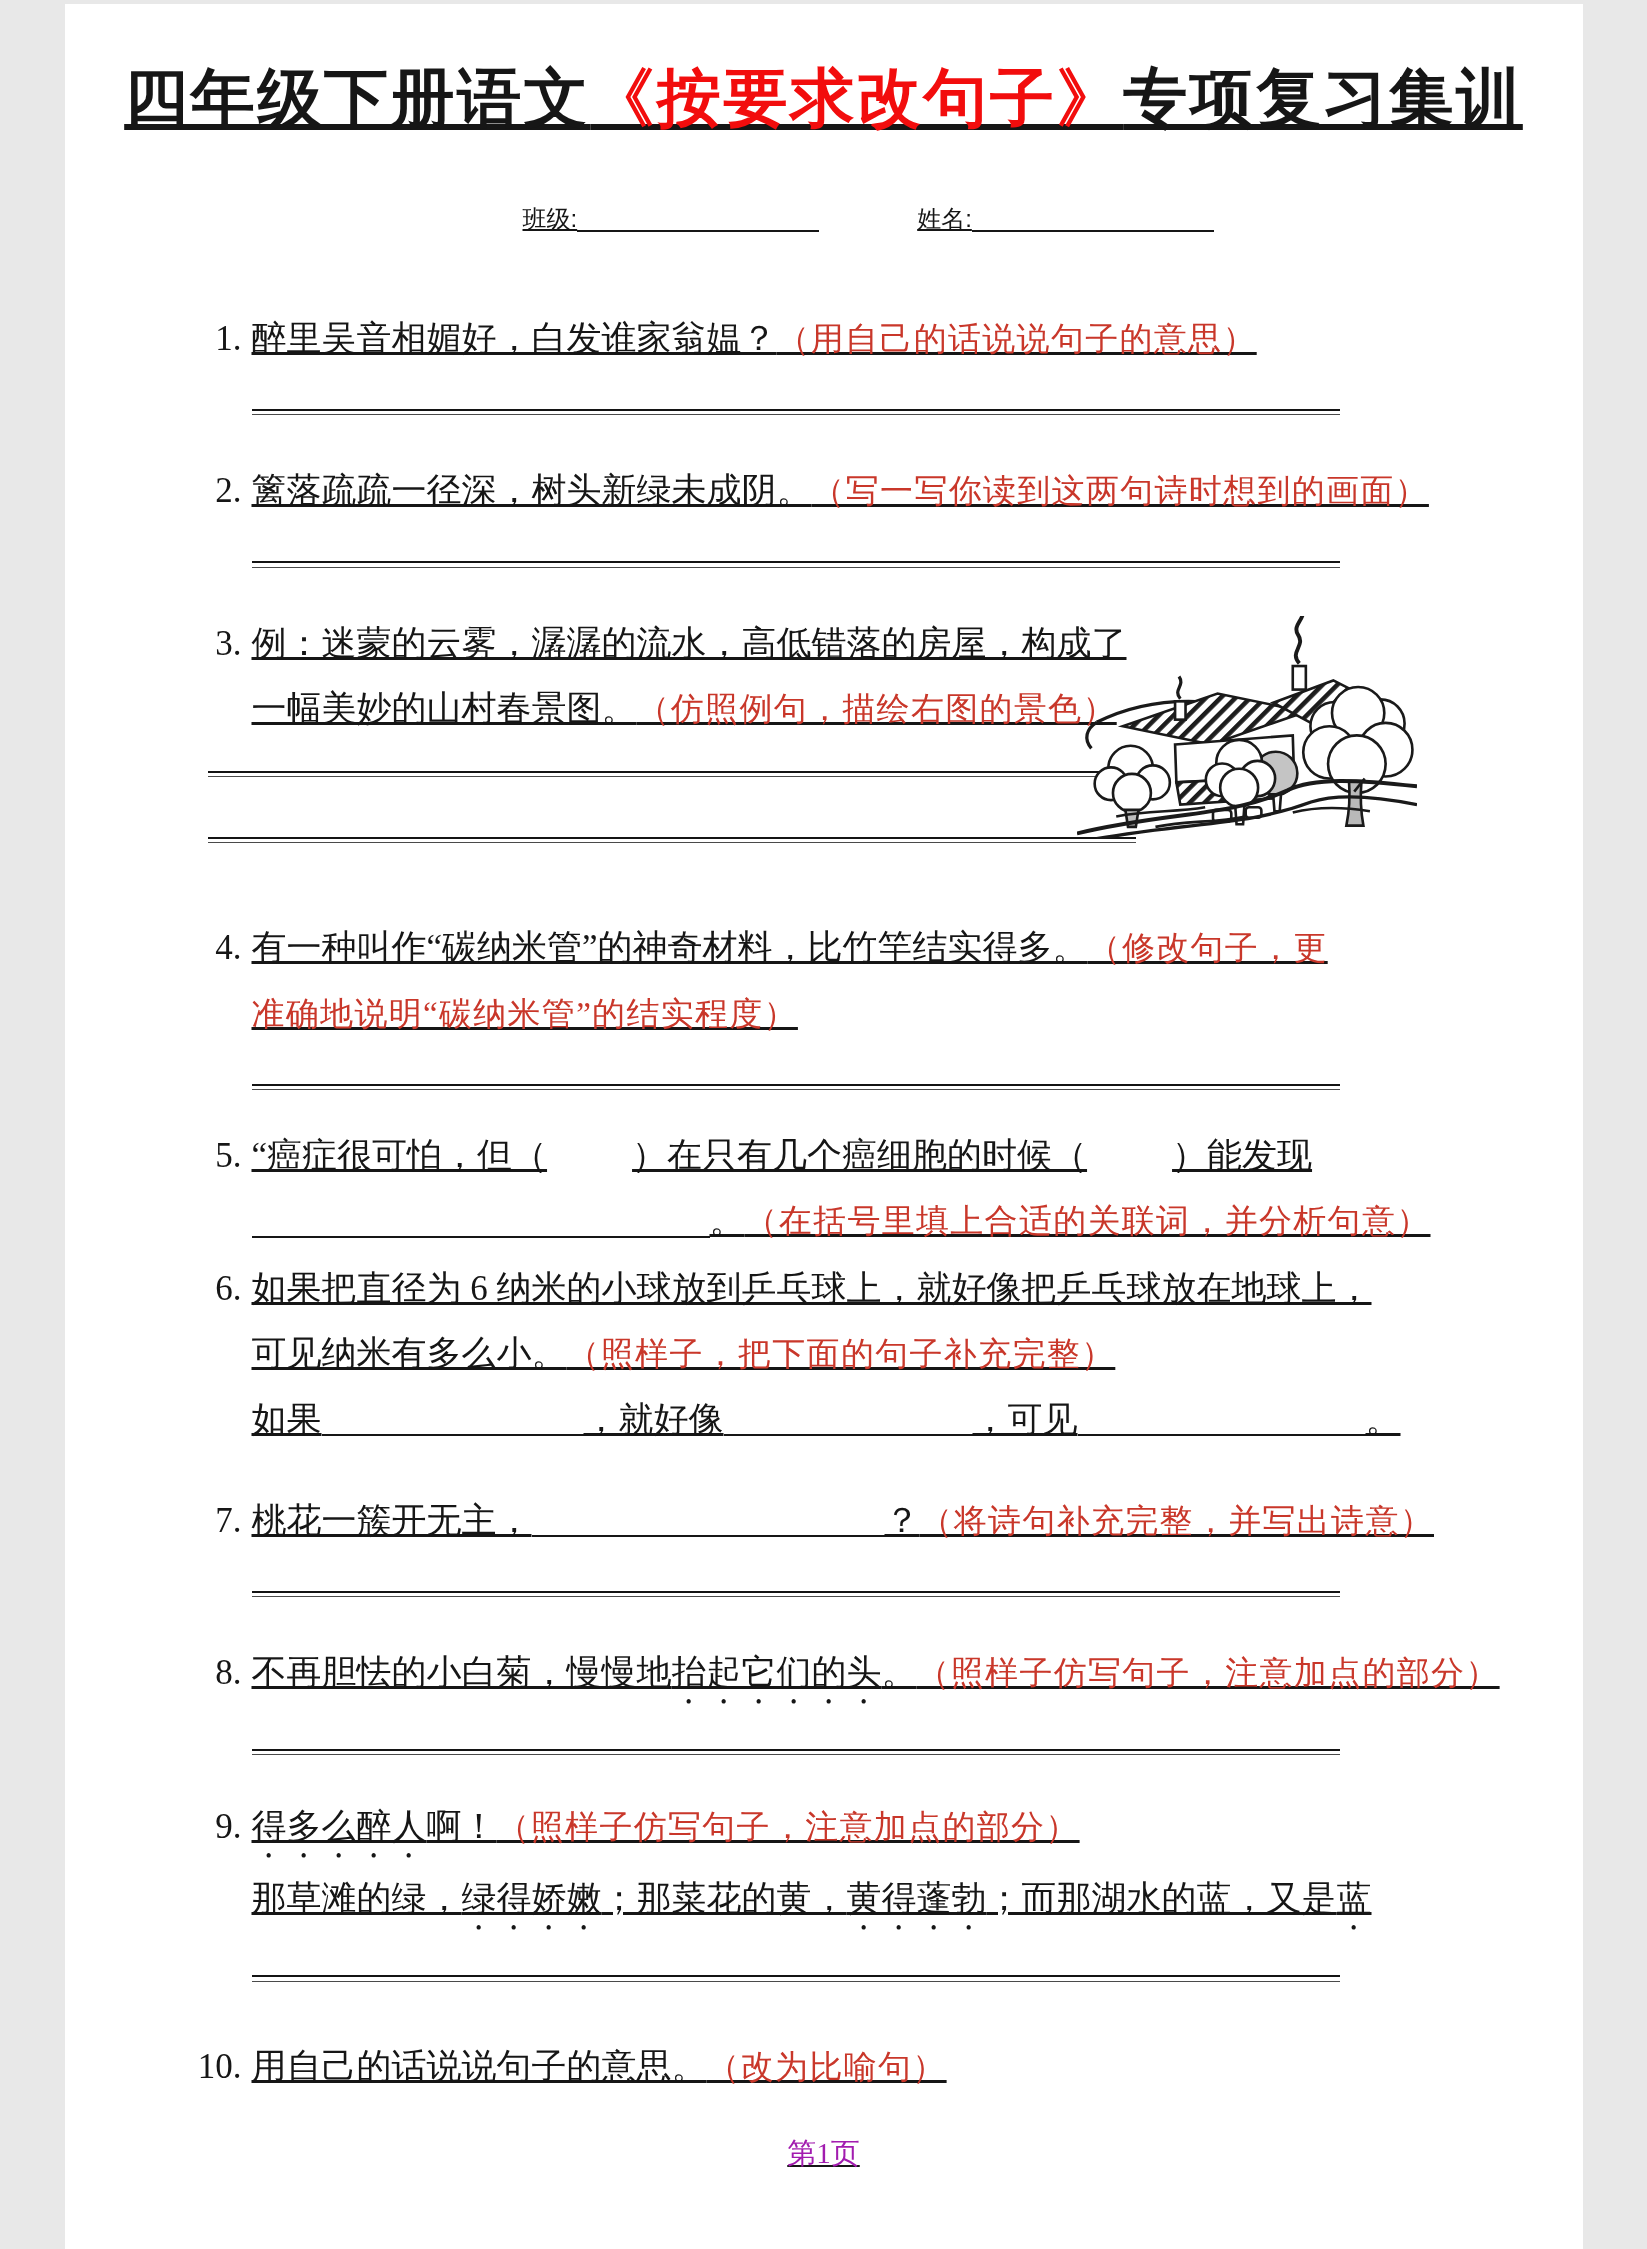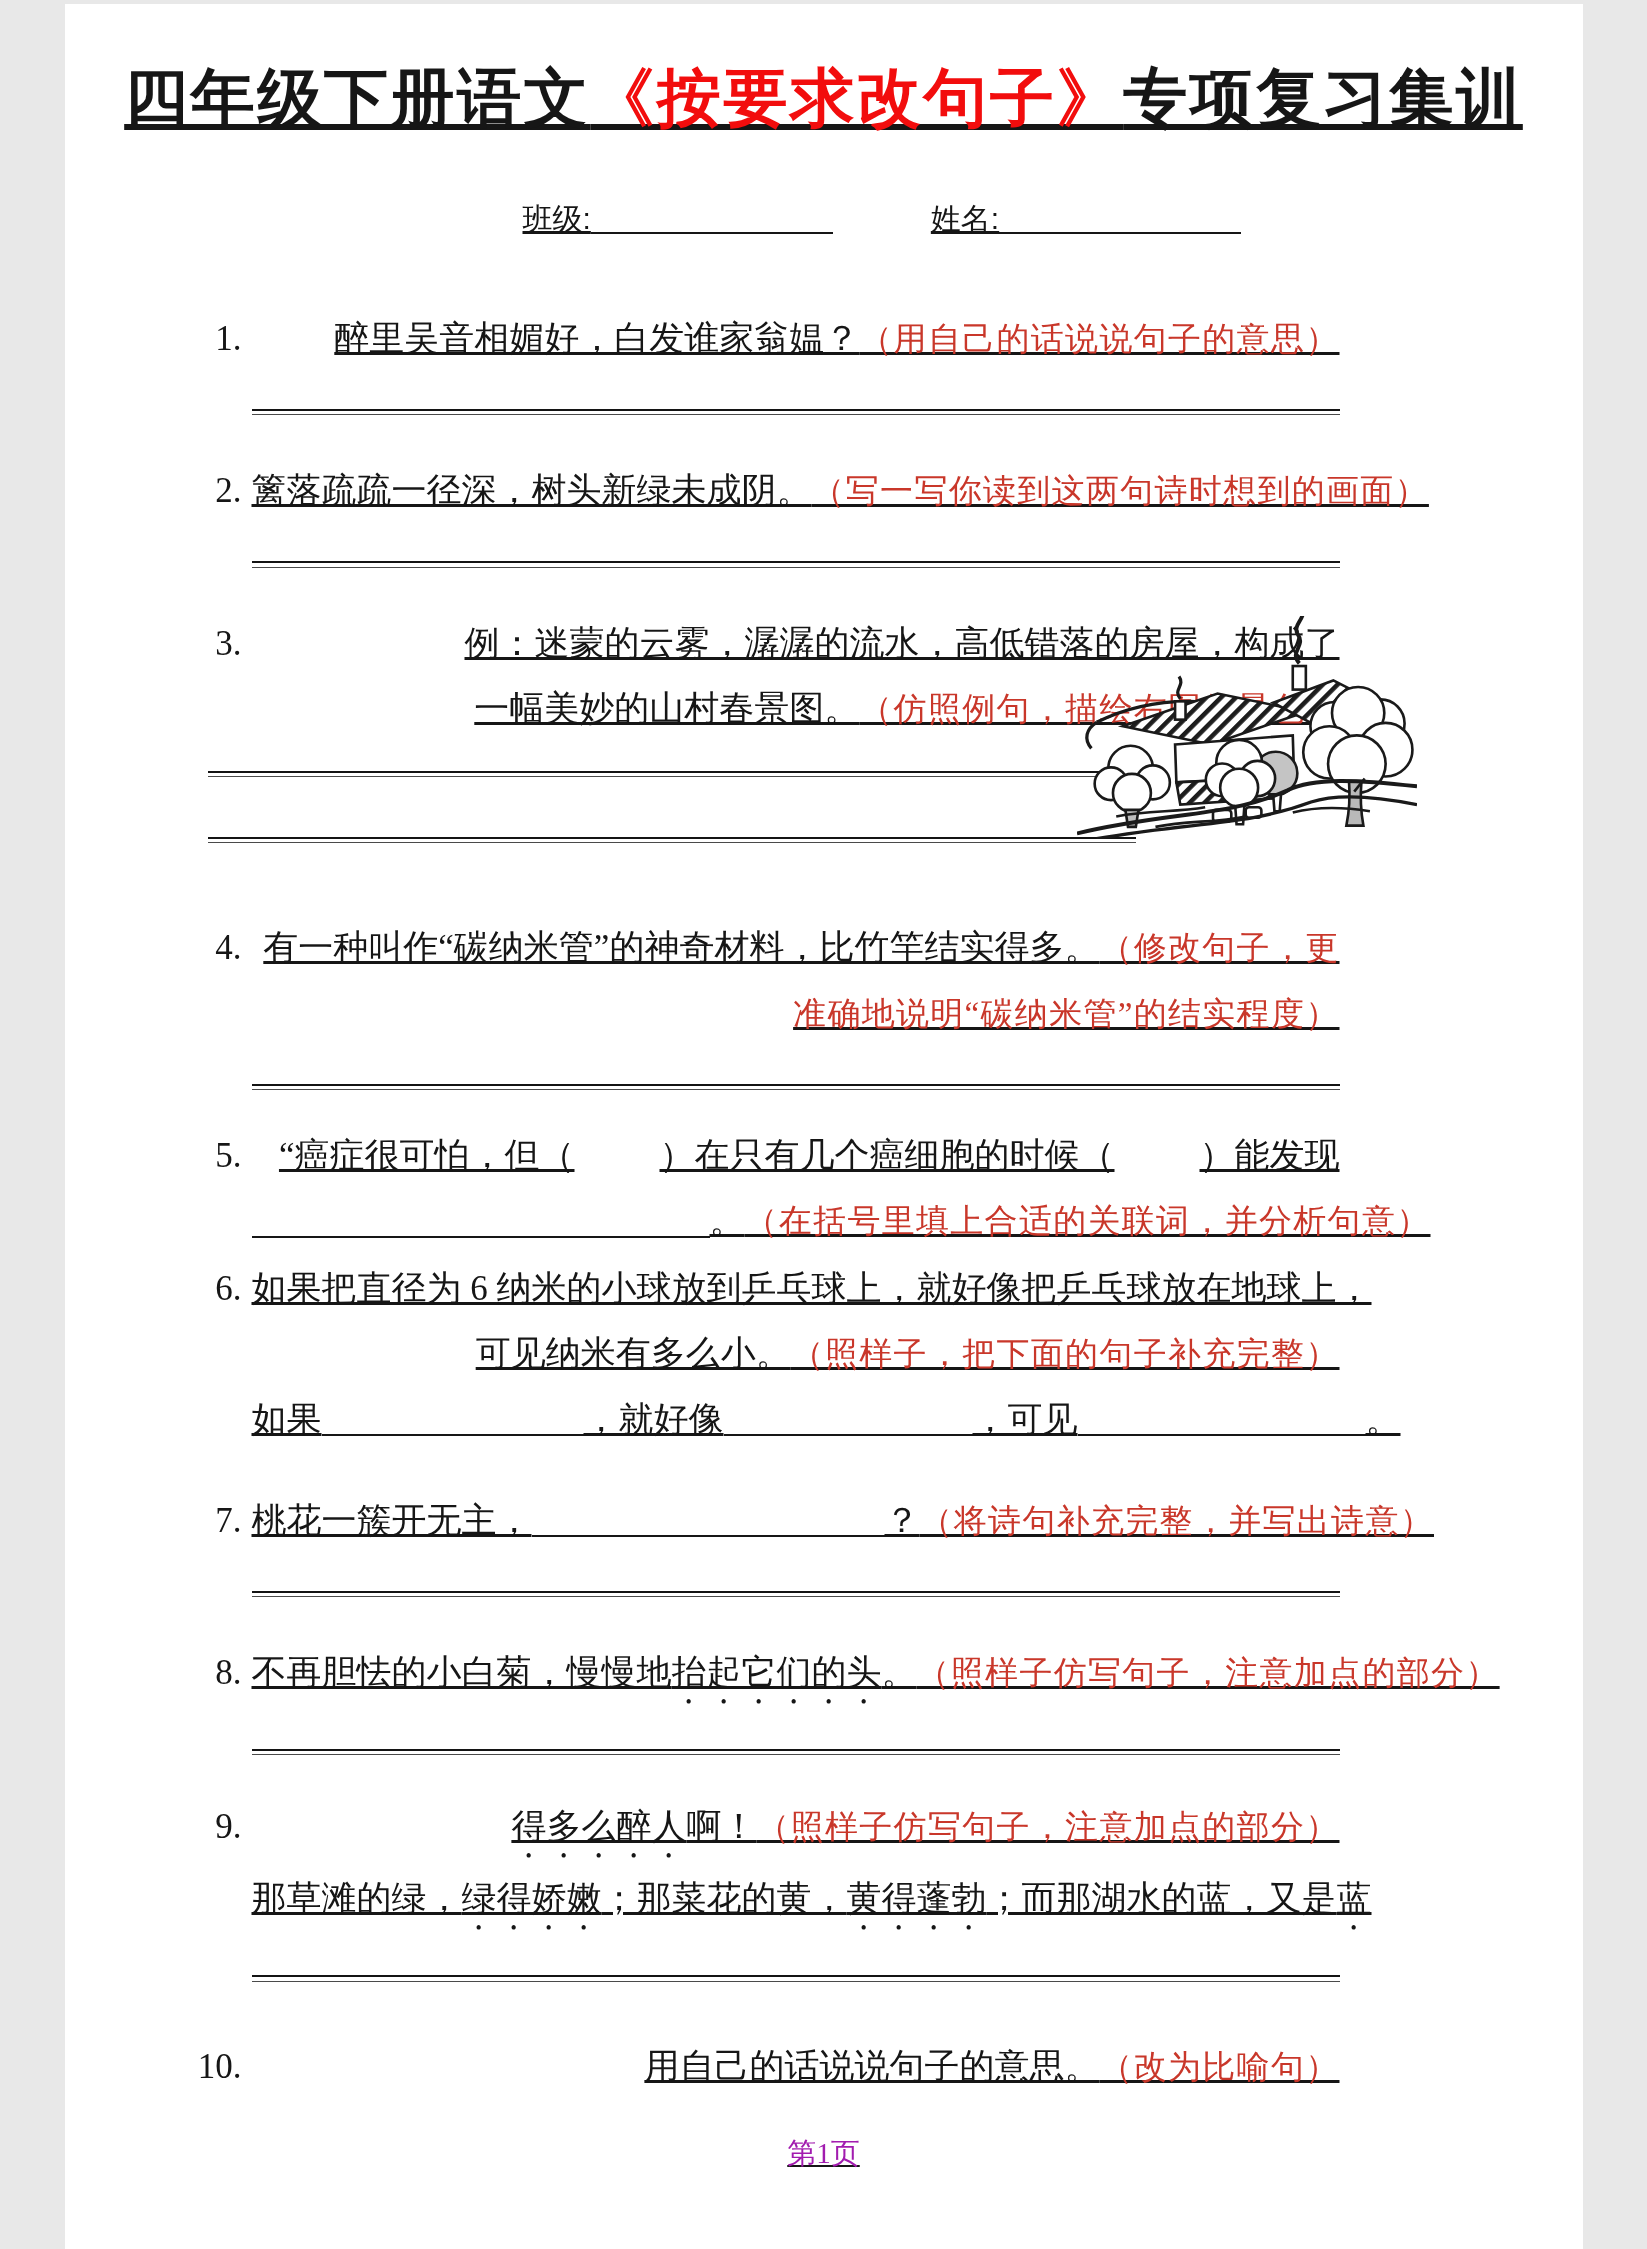--- a/index.html
+++ b/index.html
@@ -29,21 +29,21 @@
     line-height:77px;
     letter-spacing:2.6px;
     white-space:nowrap;
   }
   .title .red{color:var(--title-red);}
   
   .meta{
     margin-top:63px;
     margin-left:458px;
     font-family:"Liberation Sans","DejaVu Sans",sans-serif;
-    font-size:30px;
+    font-size:24px;
     line-height:37px;
   }
   .meta .blank{
     display:inline-block;
     width:242px;
     height:30px;
     border-bottom:2.6px solid var(--ink);
     vertical-align:-5.2px;
   }
   .meta .spacer{display:inline-block;width:98px;}
@@ -62,21 +62,20 @@
   .q-num{
     position:absolute;
     left:0;top:0;
     width:118px;
     text-align:right;
     line-height:65px;
   }
   .q-line{
     line-height:65px;
     white-space:nowrap;
-    text-align:right;
   }
   .seg.blk{color:var(--ink);}
   .seg.red{color:var(--instr-red);font-size:33px;letter-spacing:1.3px;}
   .seg.dots{
     -webkit-text-emphasis:filled dot var(--ink);
     text-emphasis:filled dot var(--ink);
     -webkit-text-emphasis-position:under right;
     text-emphasis-position:under right;
   }
   .blank{

